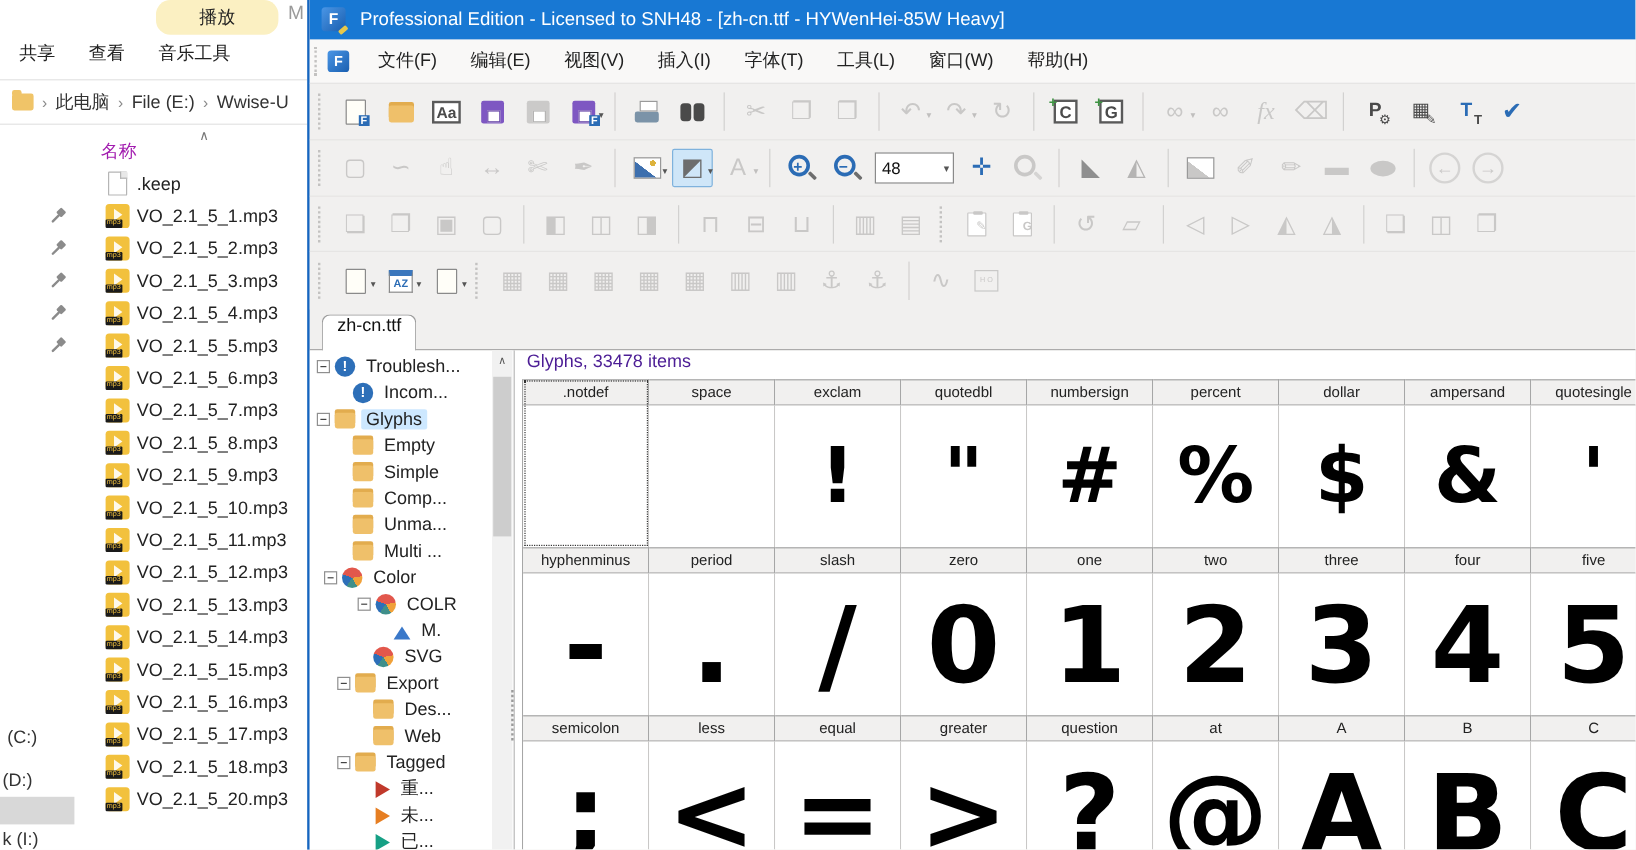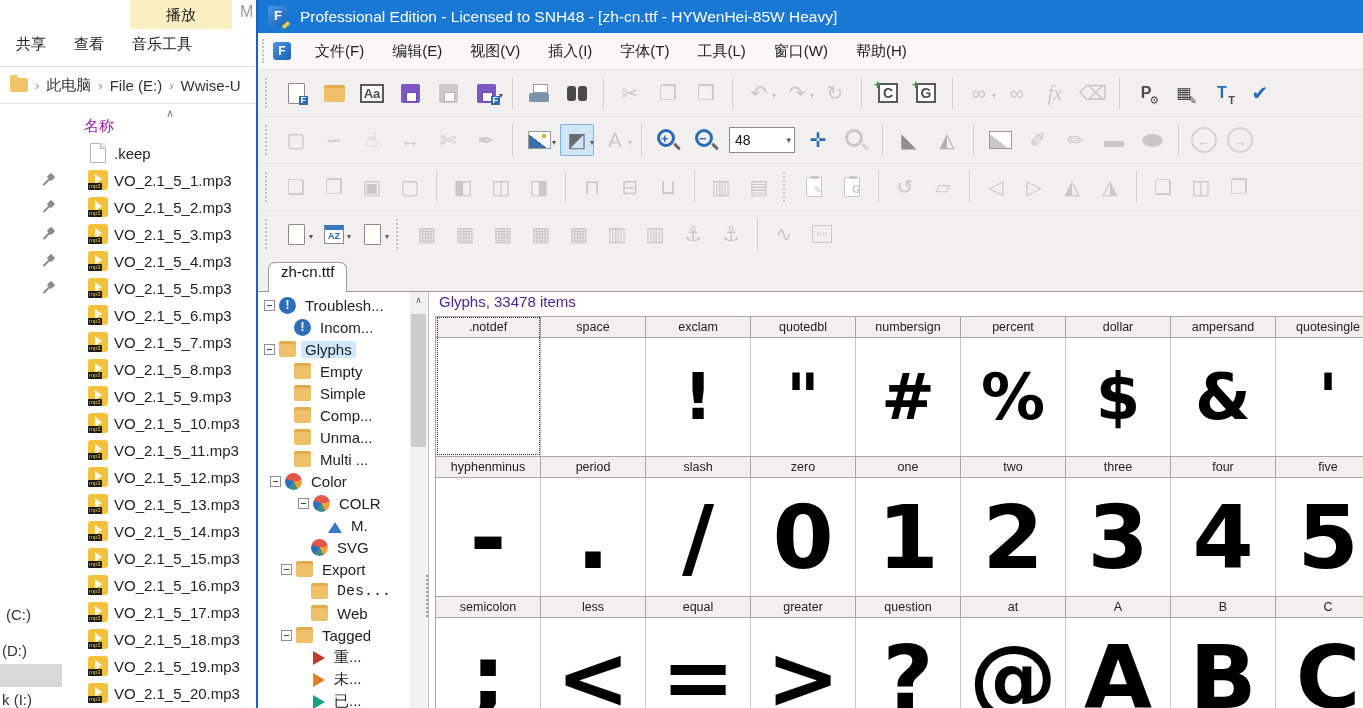--- a/index.html
+++ b/index.html
@@ -1,20 +1,20 @@
 <!DOCTYPE html>
 <html><head>
 <meta charset="utf-8">
 <style>
   html,body{margin:0;padding:0;width:1363px;height:708px;overflow:hidden;
     font-family:"Liberation Sans","DejaVu Sans",sans-serif;background:#fff;}
   
   #explorer{position:absolute;left:0;top:0;width:280px;height:708px;background:#fff;}
   .xp-playtab{position:absolute;left:130px;top:0;width:102px;height:29px;background:#fbf0c2;
-    text-align:center;line-height:29px;font-size:15px;color:#222;}
+    text-align:center;line-height:29px;font-size:15px;color:#222;border-radius:12px;}
   .xp-m{position:absolute;left:240px;top:3px;font-size:16px;color:#9a9a9a;}
   .xp-tabs{position:absolute;left:0;top:29px;width:280px;height:31px;display:flex;align-items:center;padding-left:16px;gap:28px;box-sizing:border-box;}
   .xp-tab{font-size:15px;color:#222;white-space:nowrap;}
   .xp-addr{position:absolute;left:0;top:66px;width:280px;height:38px;border-top:1px solid #e3e3e3;border-bottom:1px solid #e3e3e3;
     display:flex;align-items:center;padding-left:10px;gap:7px;box-sizing:border-box;font-size:15px;color:#333;}
   .crumb-sep{color:#8a8a8a;font-size:13px;}
   .xp-colhead{position:absolute;left:84px;top:117px;font-size:15px;color:#a21caf;}
   .xp-sort{position:absolute;left:166px;top:107px;font-size:11px;color:#777;}
   .xp-files{position:absolute;left:0;top:140px;width:280px;}
   .xp-row{position:relative;height:27px;}
@@ -237,24 +237,20 @@
       <div class="xp-row">
         <span class="fico fico-mp3"></span>
         <span class="xp-name">VO_2.1_5_17.mp3</span>
       </div>
       <div class="xp-row">
         <span class="fico fico-mp3"></span>
         <span class="xp-name">VO_2.1_5_18.mp3</span>
       </div>
       <div class="xp-row">
         <span class="fico fico-mp3"></span>
-        <span class="xp-name">VO_2.1_5_19.mp3</span>
-      </div>
-      <div class="xp-row">
-        <span class="fico fico-mp3"></span>
         <span class="xp-name">VO_2.1_5_20.mp3</span>
       </div>
     </div>
   <div class="xp-drive" style="left:6px;top:606px;">(C:)</div>
   <div class="xp-drive" style="left:2px;top:642px;">(D:)</div>
   <div class="xp-graybar"></div>
   <div class="xp-drive" style="left:2px;top:691px;">k (I:)</div>
 </div>
 
 <div id="fc">
@@ -610,21 +606,21 @@
         </div>
         <div class="tree-row" style="padding-left: 53px;">
           <span class="tree-icon ti-pie"></span>
           <span class="tree-label">SVG</span>
         </div>
         <div class="tree-row" style="padding-left: 23px;">
           <span class="tree-expand"></span>
           <span class="tree-icon ti-folder"></span>
           <span class="tree-label">Export</span>
         </div>
-        <div class="tree-row" style="padding-left: 53px; font-family: Liberation Mono, monospace;">
+        <div class="tree-row" style="padding-left: 53px;">
           <span class="tree-icon ti-folder"></span>
           <span class="tree-label">Des...</span>
         </div>
         <div class="tree-row" style="padding-left: 53px;">
           <span class="tree-icon ti-folder"></span>
           <span class="tree-label">Web</span>
         </div>
         <div class="tree-row" style="padding-left: 23px;">
           <span class="tree-expand"></span>
           <span class="tree-icon ti-folder"></span>

